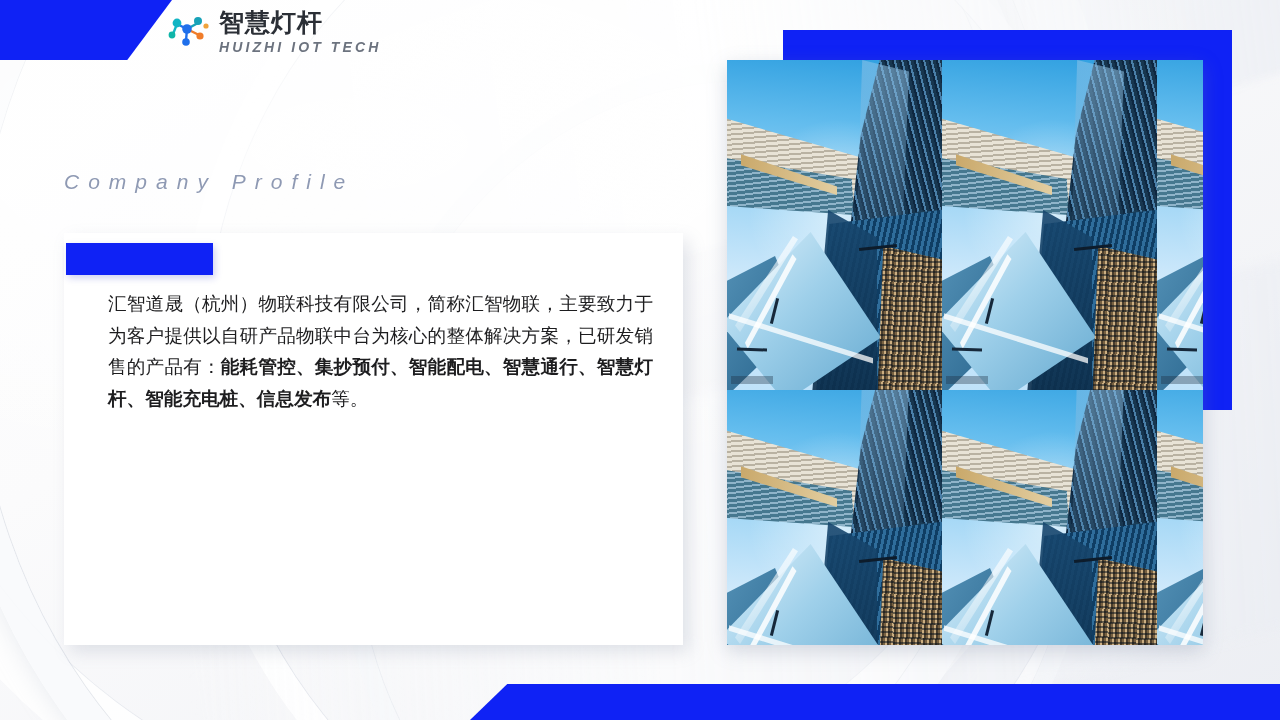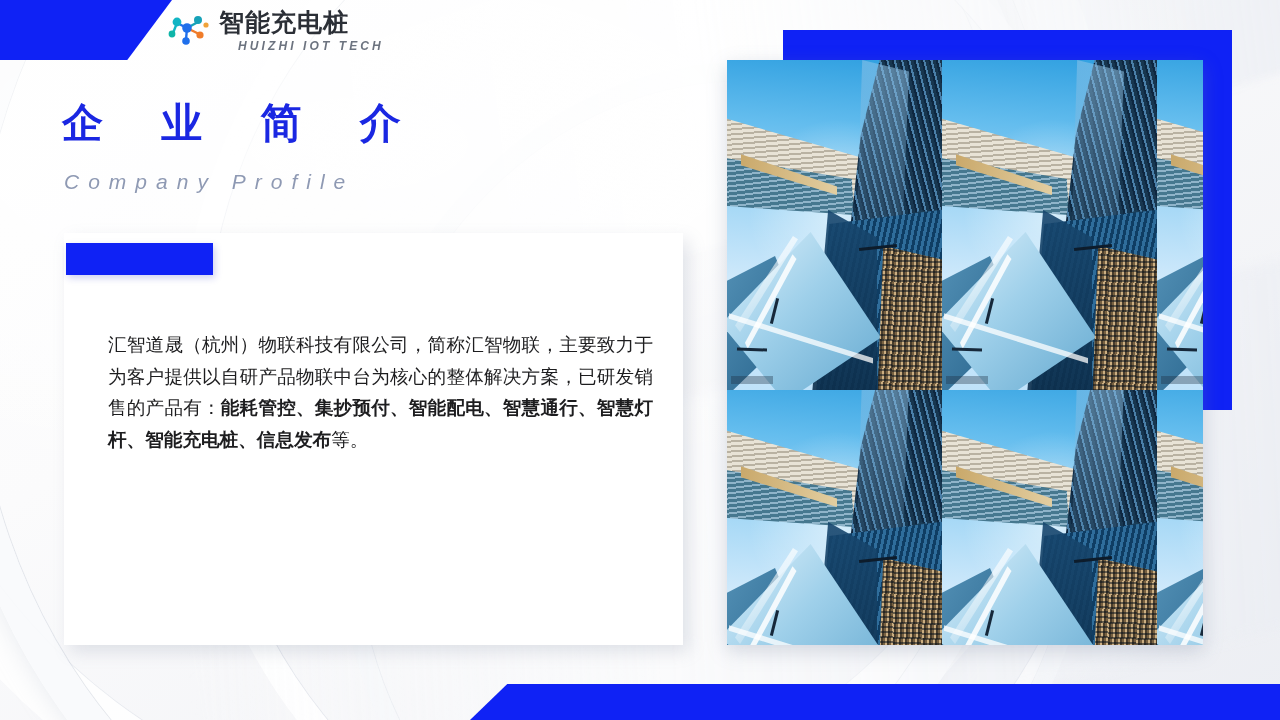--- a/index.html
+++ b/index.html
@@ -67,22 +67,22 @@
 
   
   .logo{position:absolute;left:165px;top:10px;display:flex;align-items:center;gap:8px;}
   .logo-mark{width:46px;height:40px;flex:0 0 auto;}
   .logo-text{display:flex;flex-direction:column;line-height:1;}
   .logo-cn{
     font-size:25px;font-weight:700;color:#2b2f36;letter-spacing:1px;
     font-family:"DejaVu Sans","Liberation Sans",sans-serif;
   }
   .logo-en{
-    font-size:12px;font-weight:700;color:#6c737f;letter-spacing:3.1px;
-    margin-top:5px;font-style:italic;margin-left:19px;
+    font-size:14px;font-weight:700;color:#6c737f;letter-spacing:3.1px;
+    margin-top:5px;font-style:italic;
   }
 
   
   .title{
     position:absolute;left:62px;top:96px;
     font-size:41px;font-weight:700;color:#1a27e2;letter-spacing:22px;
     font-family:"DejaVu Sans","Liberation Sans",sans-serif;
     white-space:nowrap;
   }
   .subtitle{
@@ -100,21 +100,20 @@
   .card-tag{
     position:absolute;left:66px;top:243px;width:147px;height:32px;
     background:var(--brand);
     box-shadow:2px 3px 7px rgba(30,45,190,.22);
   }
   .card-body{
     position:absolute;left:108px;top:288px;width:545px;
     font-family:"DejaVu Sans","Liberation Sans",sans-serif;
     font-size:18.6px;line-height:31.5px;color:#1d1d1f;
     text-align:justify;
-    margin-top:41px;
   }
   .card-body p{margin:0;}
   .card-body b{font-weight:700;}
 
   
   .photo-backplate{
     position:absolute;left:1150px;top:30px;width:82px;height:380px;
     background:var(--brand);
   }
   .photo-backplate-top{
@@ -270,26 +269,25 @@
       <line x1="12" y1="12" x2="8" y2="22" stroke="#12b5c4" stroke-width="2.4"></line>
       <circle cx="12" cy="11" r="4.4" fill="#12b5c4"></circle>
       <circle cx="33" cy="9" r="4.0" fill="#17a2b8"></circle>
       <circle cx="22" cy="17" r="4.8" fill="#1f6feb"></circle>
       <circle cx="7" cy="23" r="3.4" fill="#0fb5a8"></circle>
       <circle cx="21" cy="30" r="3.8" fill="#1f6feb"></circle>
       <circle cx="35" cy="24" r="3.6" fill="#f07c2a"></circle>
       <circle cx="41" cy="14" r="2.6" fill="#f0a23a"></circle>
     </svg>
     <span class="logo-text">
-      <span class="logo-cn">智能充电桩</span>
+      <span class="logo-cn">智慧灯杆</span>
       <span class="logo-en">HUIZHI IOT TECH</span>
     </span>
   </div>
 
-  <div class="title" style="color: rgb(26, 39, 226);">企 业 简 介</div>
   <div class="subtitle" style="color: rgb(142, 153, 179); font-style: italic;">Company Profile</div>
 
   <div class="card"></div>
   <div class="card-tag"></div>
   <div class="card-body">
       <p><span>汇智道晟（杭州）物联科技有限公司，简称汇智物联，主要致力于为客户提供以自研产品物联中台为核心的整体解决方案，已研发销售的产品有：</span><b>能耗管控、集抄预付、智能配电、智慧通行、智慧灯杆、智能充电桩、信息发布</b><span>等。</span></p>
     </div>
 
   <div class="photo-backplate"></div>
   <div class="photo-backplate-top"></div>

